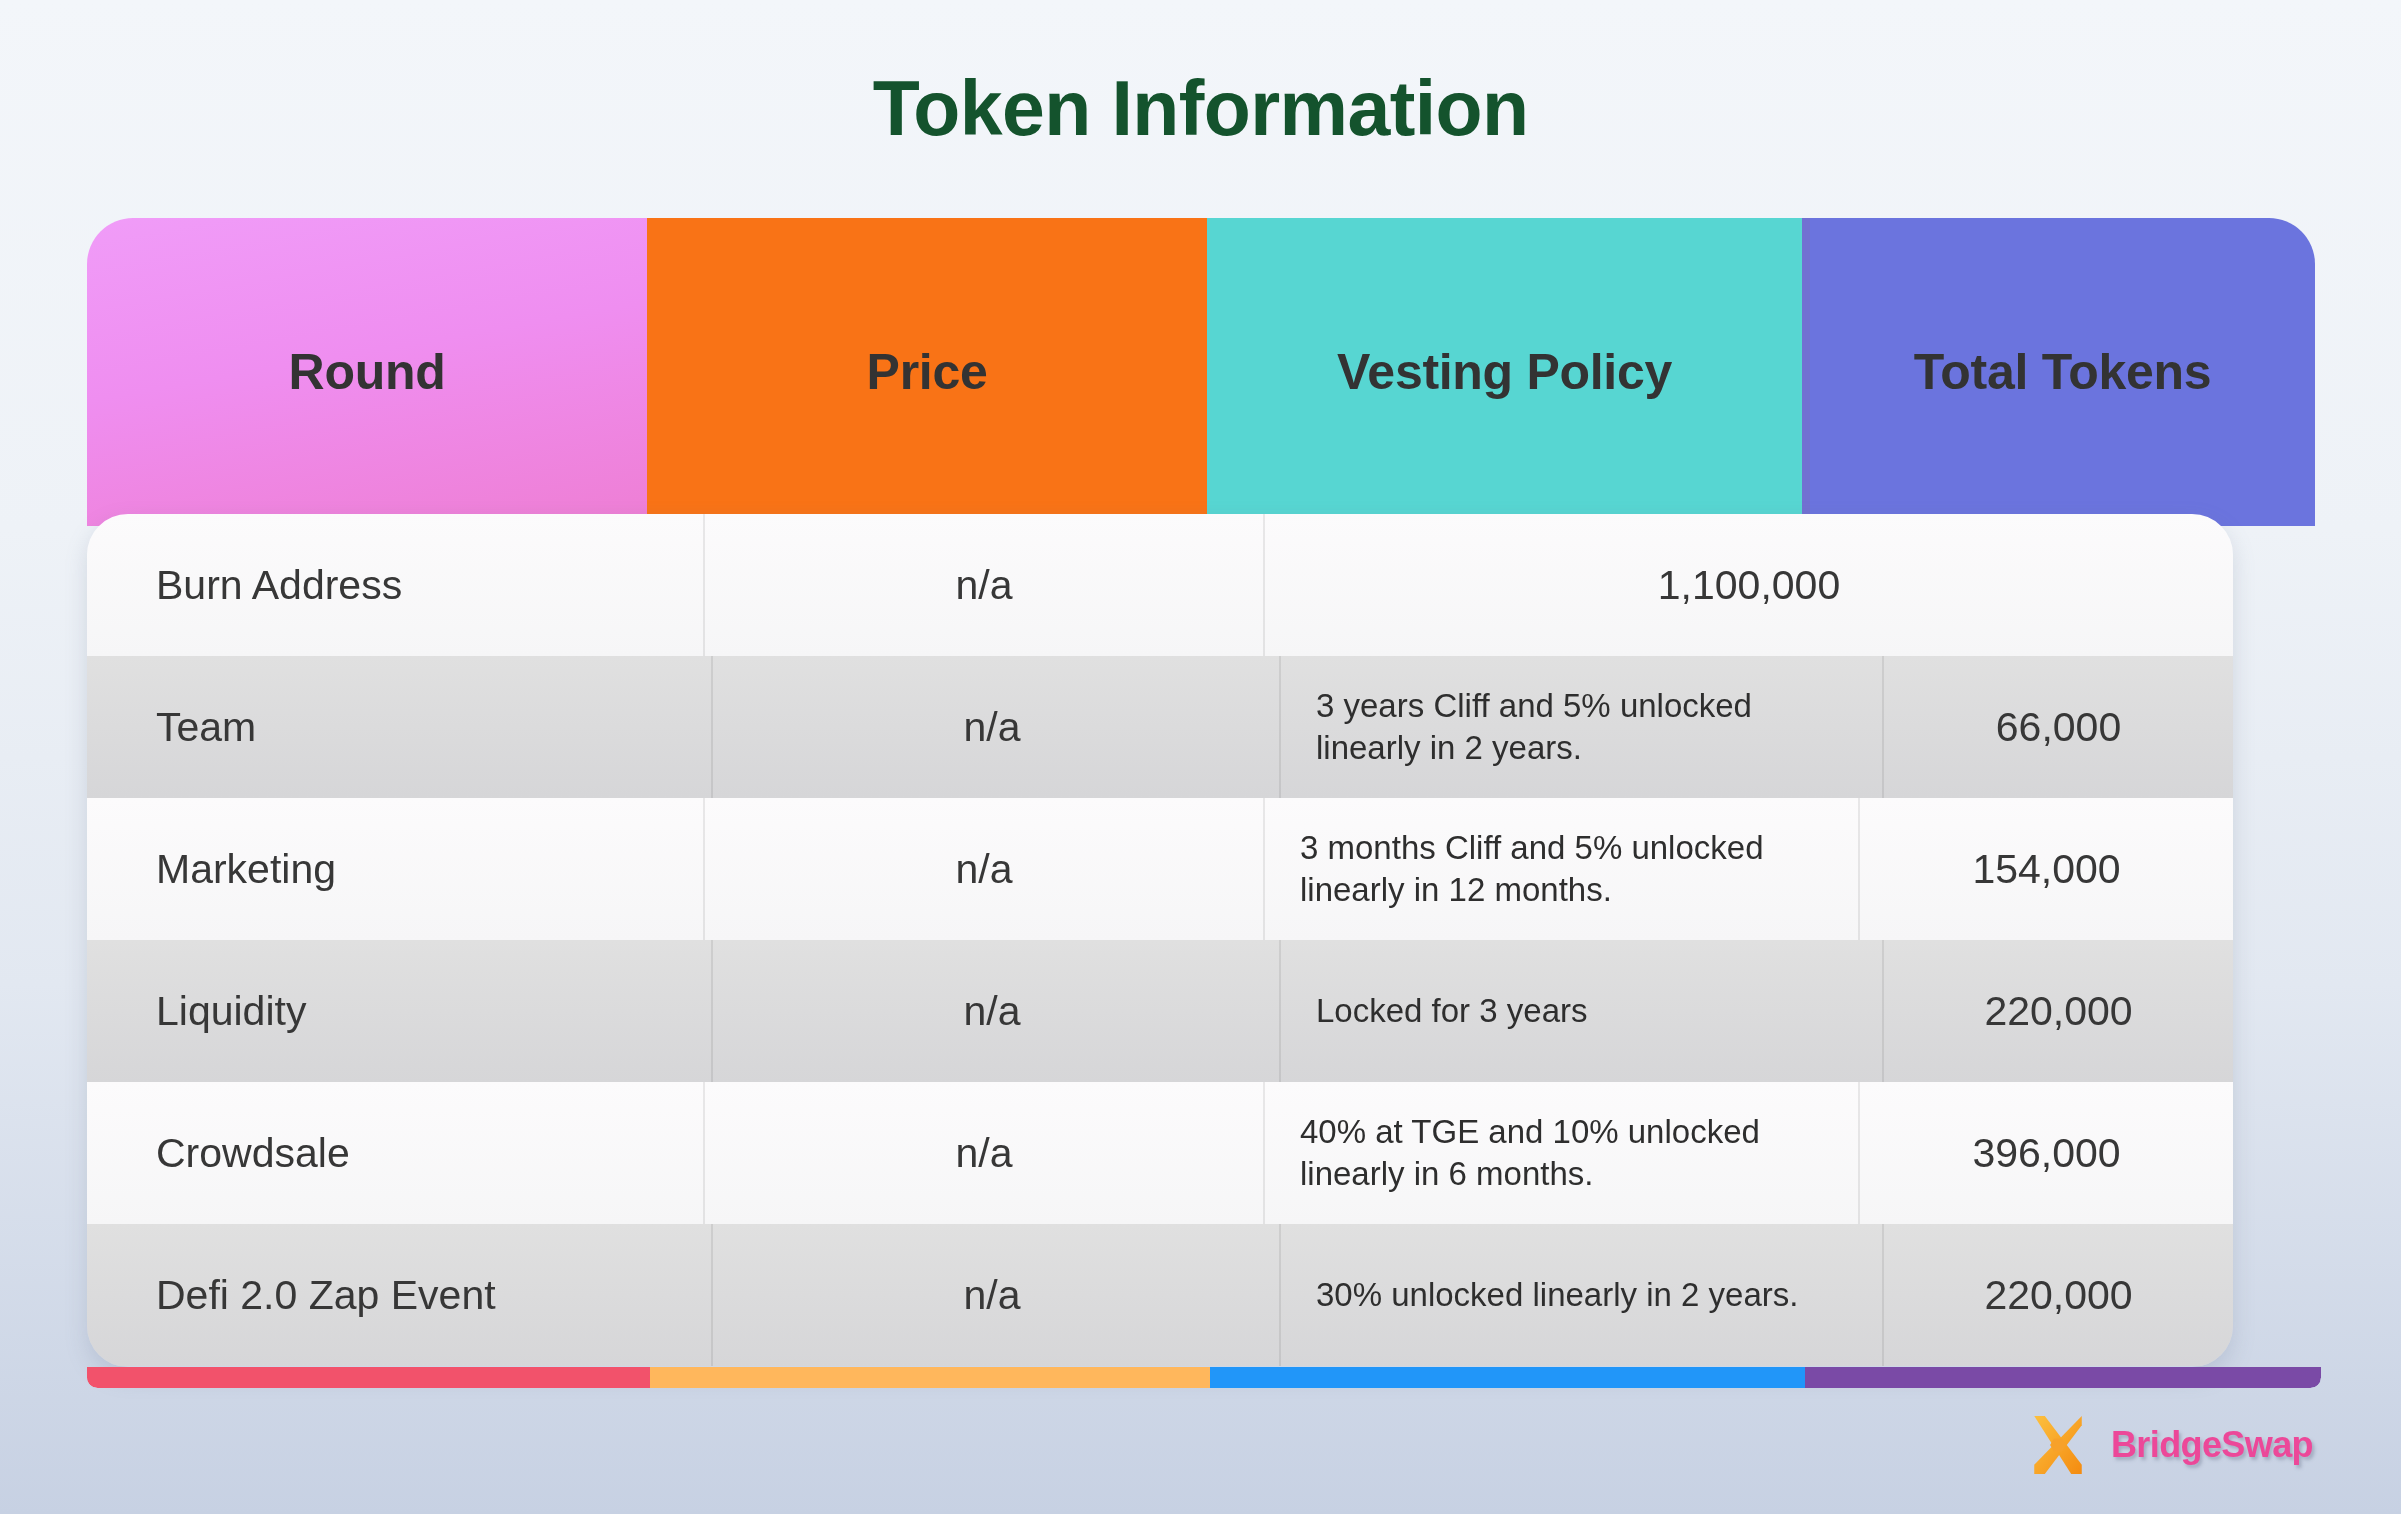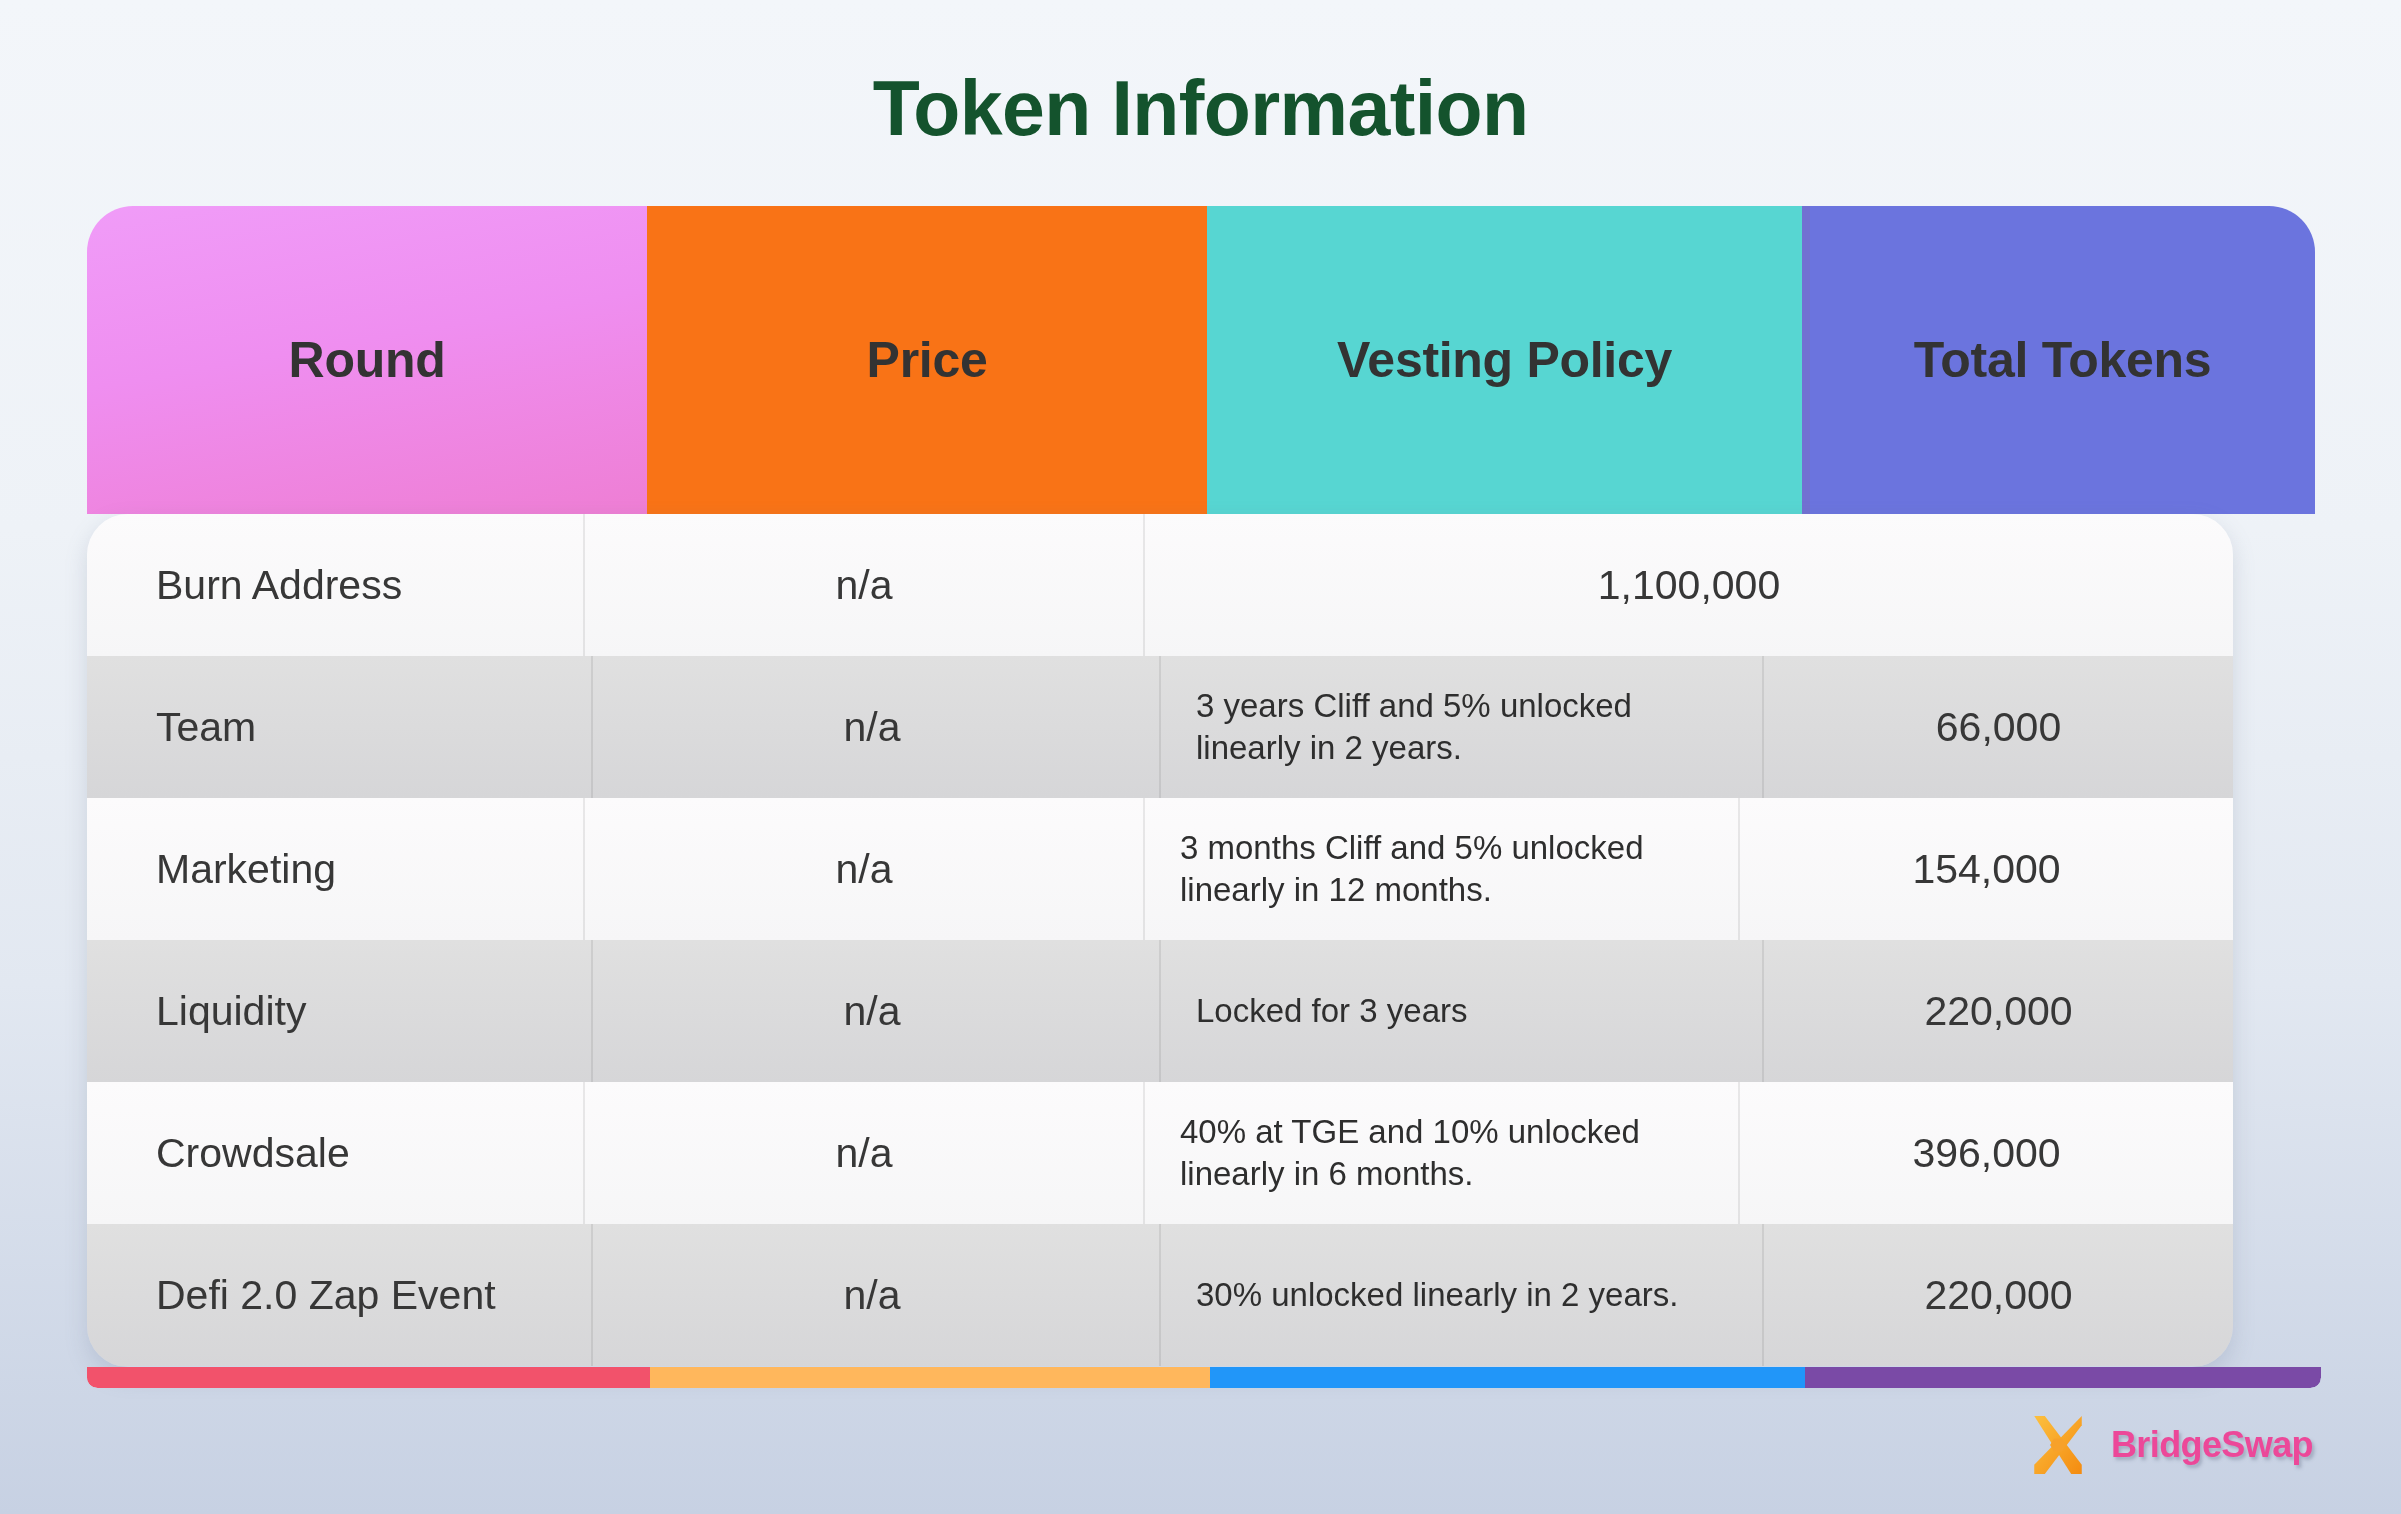--- a/index.html
+++ b/index.html
@@ -21,21 +21,21 @@
 
   
   .table-wrap{
     position:absolute;
     left:87px;top:206px;
     width:2228px;height:1191px;
   }
 
   
   .thead{
-    position:absolute;left:0;top:0;width:100%;height:308px;
+    position:absolute;left:0;top:12px;width:100%;height:308px;
     display:flex;
   }
   .th{
     position:relative;
     display:flex;align-items:center;justify-content:center;
     font-size:50px;font-weight:bold;color:#333333;
     letter-spacing:-0.3px;
     box-sizing:border-box;
   }
   .th-round{
@@ -75,21 +75,21 @@
   }
   .tr.odd{background:linear-gradient(to bottom,#fcfbfc,#f6f6f7);}
   .tr.even{background:linear-gradient(to bottom,#e0e0e0,#d6d6d8);gap:8px;}
 
   .td{
     box-sizing:border-box;
     display:flex;align-items:center;
     position:relative;
   }
   .td-round{
-    width:496px;
+    width:616px;
     padding-left:69px;
     font-size:41px;color:#373737;
   }
   .td-price{
     width:560px;
     justify-content:center;
     font-size:41px;color:#373737;
     border-left:2.3px solid rgba(0,0,0,0.08);
   }
   .td-vesting{

